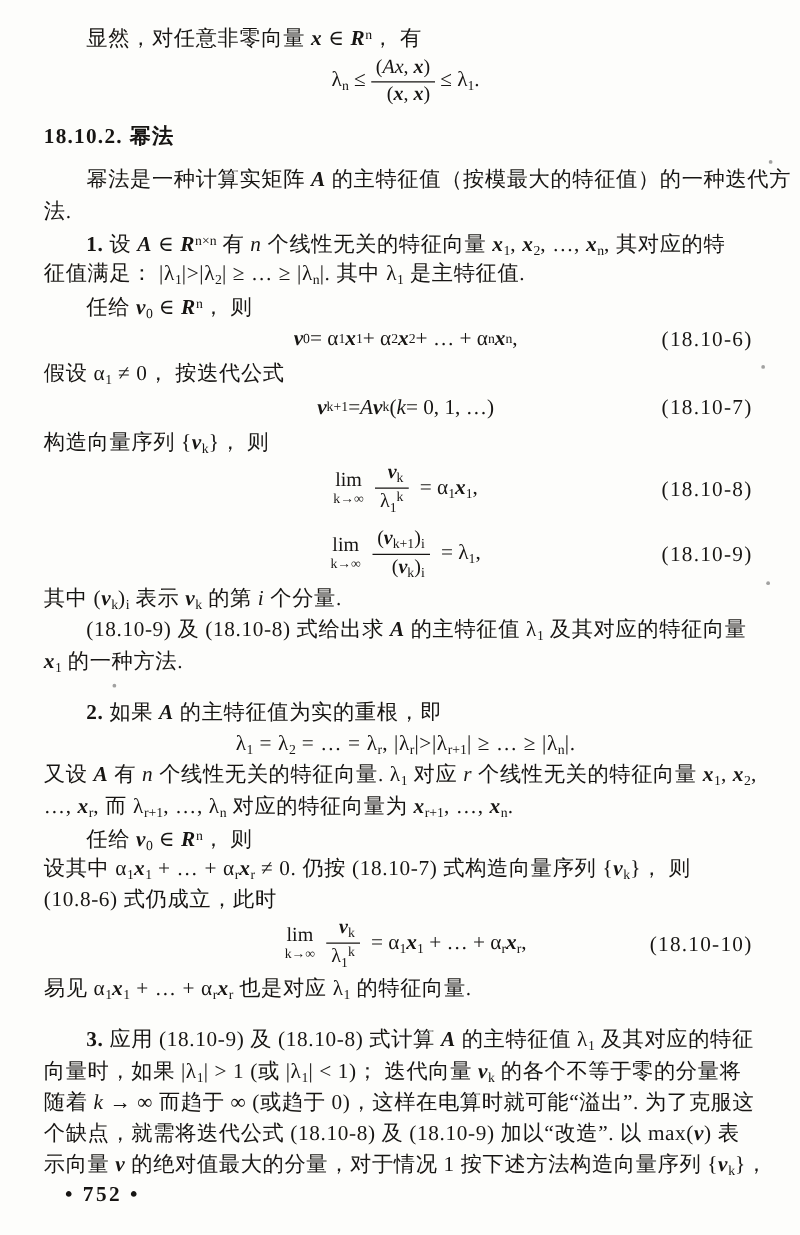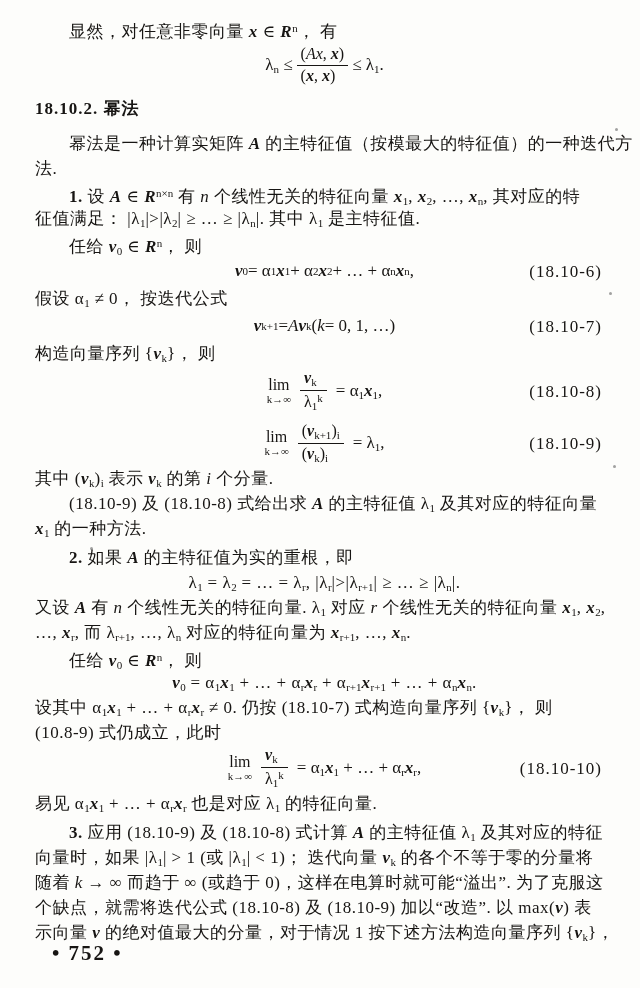--- a/index.html
+++ b/index.html
@@ -58,49 +58,49 @@
     position: absolute;
     right: 12px;
     top: 50%;
     transform: translateY(-50%);
     letter-spacing: 1px;
     line-height: 1;
   }
   .frac {
     display: inline-block;
     vertical-align: middle;
-    text-align: left;
+    text-align: right;
     margin: 0 4px;
   }
   .frac .num, .frac .den {
     display: block;
     font-size: 16px;
     line-height: 1.3;
     padding: 0 4px;
   }
   .frac .den { border-top: 1.6px solid #171513; font-family: Liberation Serif, serif; }
   .lim {
     display: inline-block;
     vertical-align: middle;
     text-align: center;
     margin-right: 5px;
   }
   .lim-word { display: block; line-height: 1.05; font-size: 16px; }
   .lim-sub { display: block; line-height: 1.05; font-size: 11px; }
   .eq-rhs { margin-left: 5px; }
 
-  .mt4 { margin-top: 4px; }
+  .mt4 { margin-top: 16px; }
   .eq8m { margin-top: 2px; }
   .eq9m { margin-top: 6px; }
 
   .page-number {
     position: absolute;
     left: 52px;
     bottom: 22px;
-    font-size: 21px;
+    font-size: 17px;
     font-weight: bold;
     letter-spacing: 2px;
   }
   
   .speck { position: absolute; background: #555; border-radius: 50%; opacity: .55; }
   .s1 { width: 3px; height: 3px; right: 22px; top: 128px; }
   .s2 { width: 3px; height: 3px; right: 28px; top: 292px; }
   .s3 { width: 3px; height: 3px; right: 24px; top: 465px; }
   .s4 { width: 3px; height: 3px; left: 90px; top: 547px; }
 </style>
@@ -176,23 +176,22 @@
     </div>
 
     <div class="line">其中 (<b><i>v</i></b><sub>k</sub>)<sub>i</sub> 表示 <b><i>v</i></b><sub>k</sub> 的第 <i>i</i> 个分量.</div>
     <div class="line ind">(18.10-9) 及 (18.10-8) 式给出求 <b><i>A</i></b> 的主特征值 λ<sub>1</sub> 及其对应的特征向量</div>
     <div class="line"><b><i>x</i></b><sub>1</sub> 的一种方法.</div>
     <div class="line ind mt4"><b>2.</b> 如果 <b><i>A</i></b> 的主特征值为实的重根，即</div>
     <div class="line center">λ<sub>1</sub> = λ<sub>2</sub> = … = λ<sub>r</sub>,  |λ<sub>r</sub>|&gt;|λ<sub>r+1</sub>| ≥ … ≥ |λ<sub>n</sub>|.</div>
     <div class="line">又设 <b><i>A</i></b> 有 <i>n</i> 个线性无关的特征向量. λ<sub>1</sub> 对应 <i>r</i> 个线性无关的特征向量 <b><i>x</i></b><sub>1</sub>, <b><i>x</i></b><sub>2</sub>,</div>
     <div class="line">…, <b><i>x</i></b><sub>r</sub>, 而 λ<sub>r+1</sub>, …, λ<sub>n</sub> 对应的特征向量为 <b><i>x</i></b><sub>r+1</sub>, …, <b><i>x</i></b><sub>n</sub>.</div>
     <div class="line ind">任给 <b><i>v</i></b><sub>0</sub> ∈ <b><i>R</i></b><sup>n</sup>， 则</div>
-    <div class="line center"><b><i>v</i></b><sub>0</sub> = α<sub>1</sub><b><i>x</i></b><sub>1</sub> + … + α<sub>r</sub><b><i>x</i></b><sub>r</sub> + α<sub>r+1</sub><b><i>x</i></b><sub>r+1</sub> + … + α<sub>n</sub><b><i>x</i></b><sub>n</sub>.</div>
     <div class="line">设其中 α<sub>1</sub><b><i>x</i></b><sub>1</sub> + … + α<sub>r</sub><b><i>x</i></b><sub>r</sub> ≠ 0.  仍按 (18.10-7) 式构造向量序列 {<b><i>v</i></b><sub>k</sub>}， 则</div>
-    <div class="line">(10.8-9) 式仍成立，此时</div>
+    <div class="line">(10.8-6) 式仍成立，此时</div>
 
     <div class="eq-row tall">
       <span class="eq-body">
         <span class="lim">
           <span class="lim-word">lim</span>
           <span class="lim-sub">k→∞</span>
         </span>
         <span class="frac">
           <span class="num"><b><i>v</i></b><sub>k</sub></span>
           <span class="den">λ<sub>1</sub><sup>k</sup></span>

